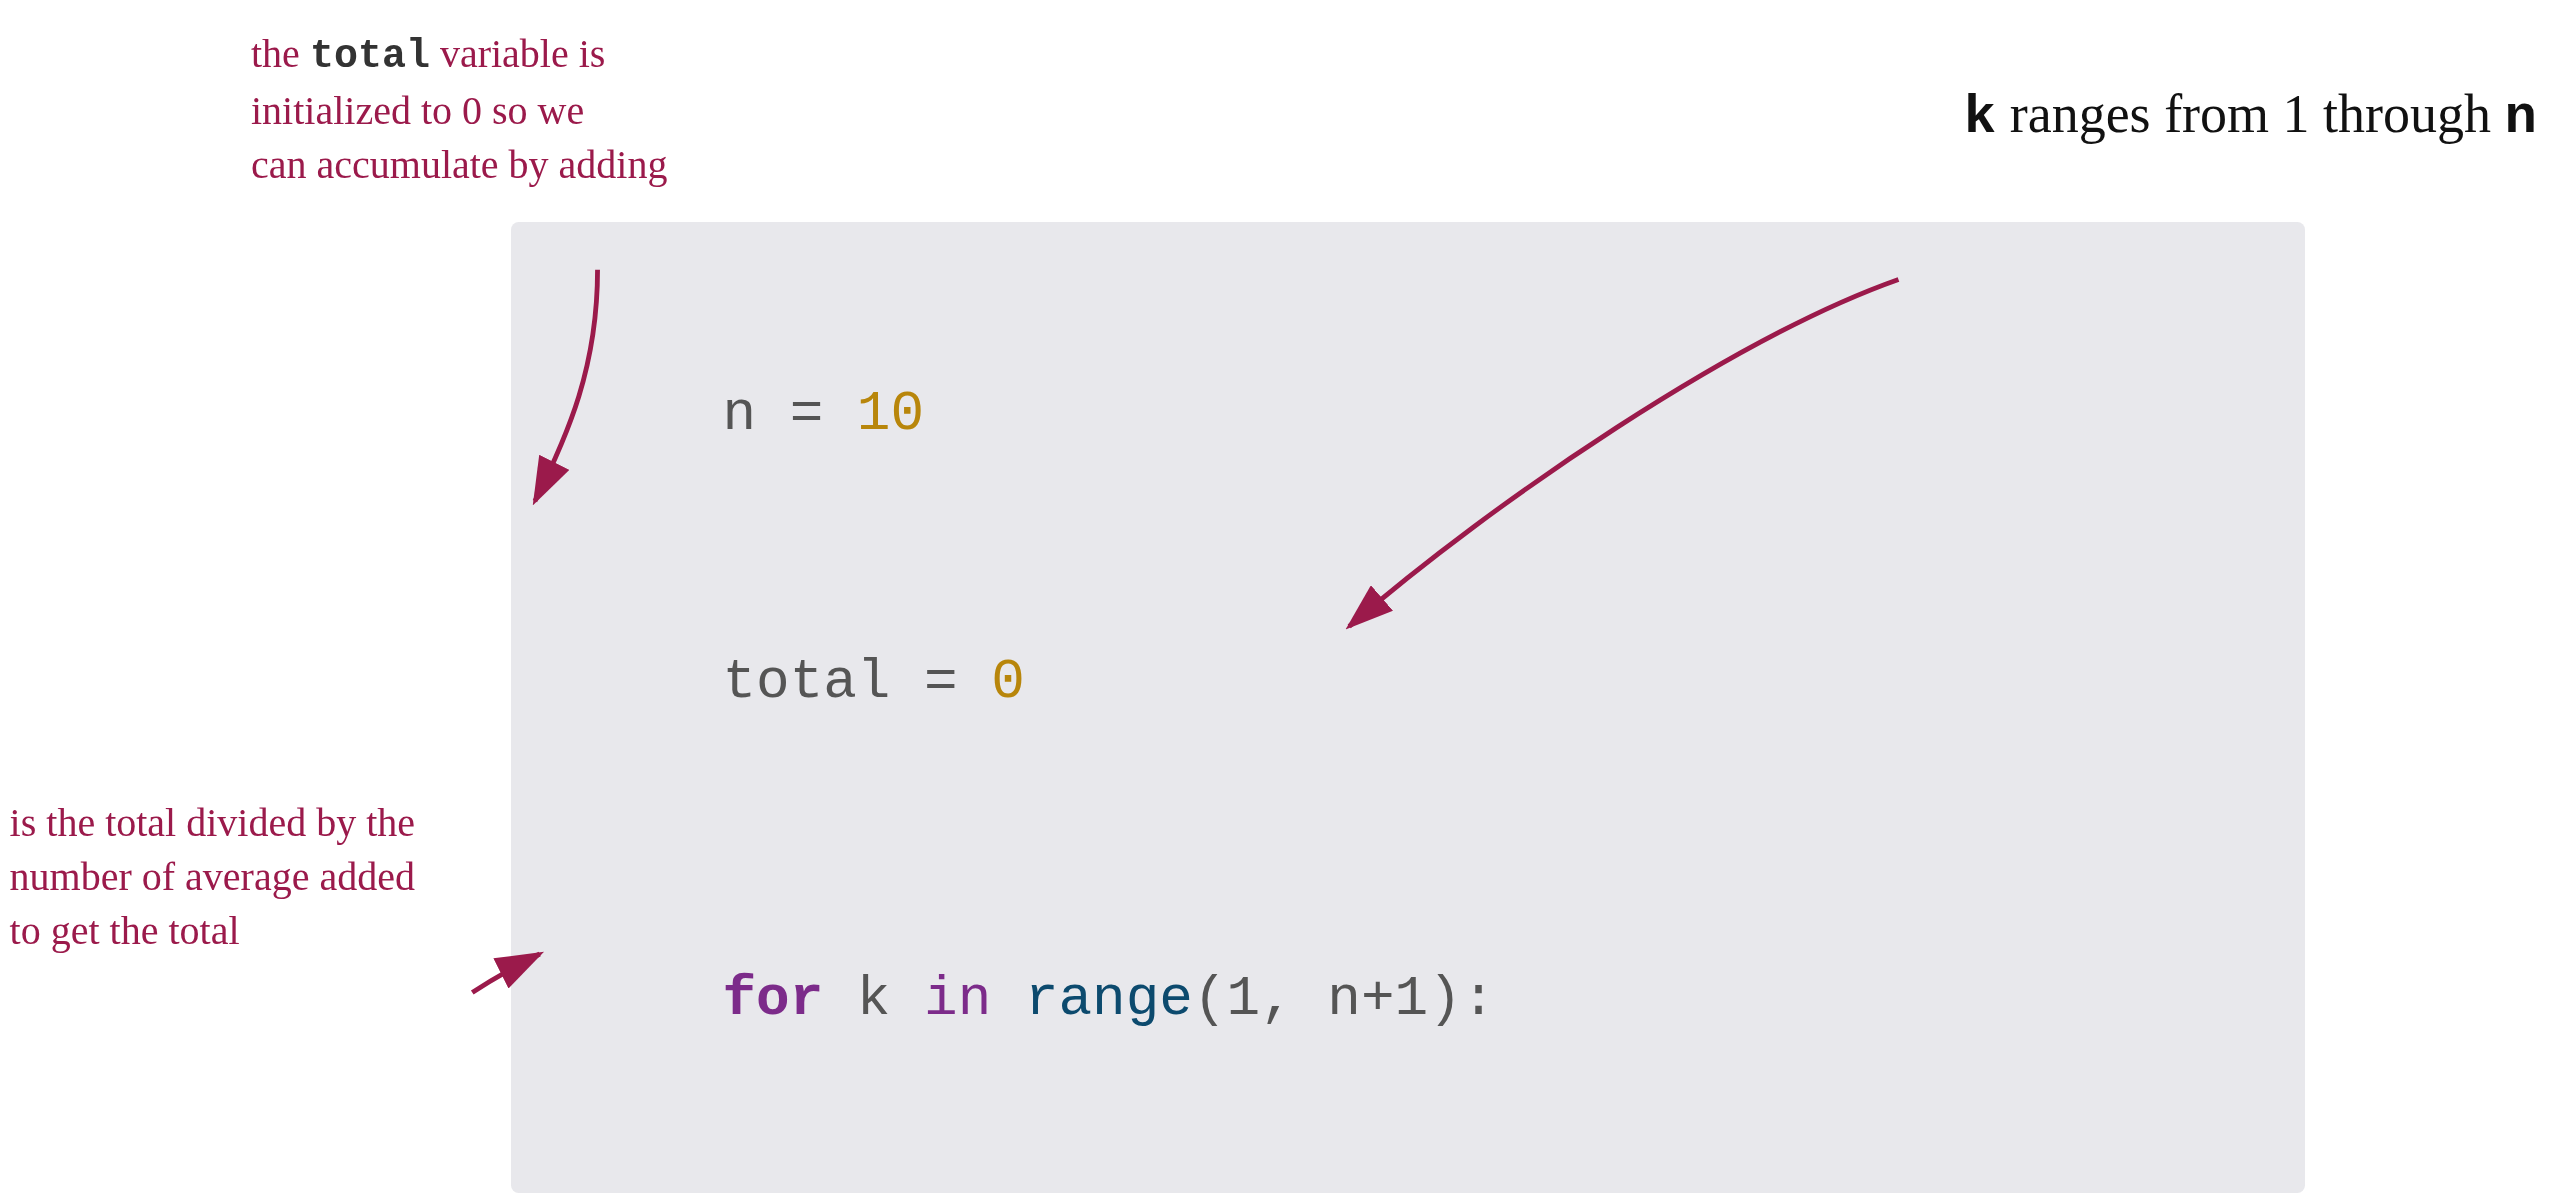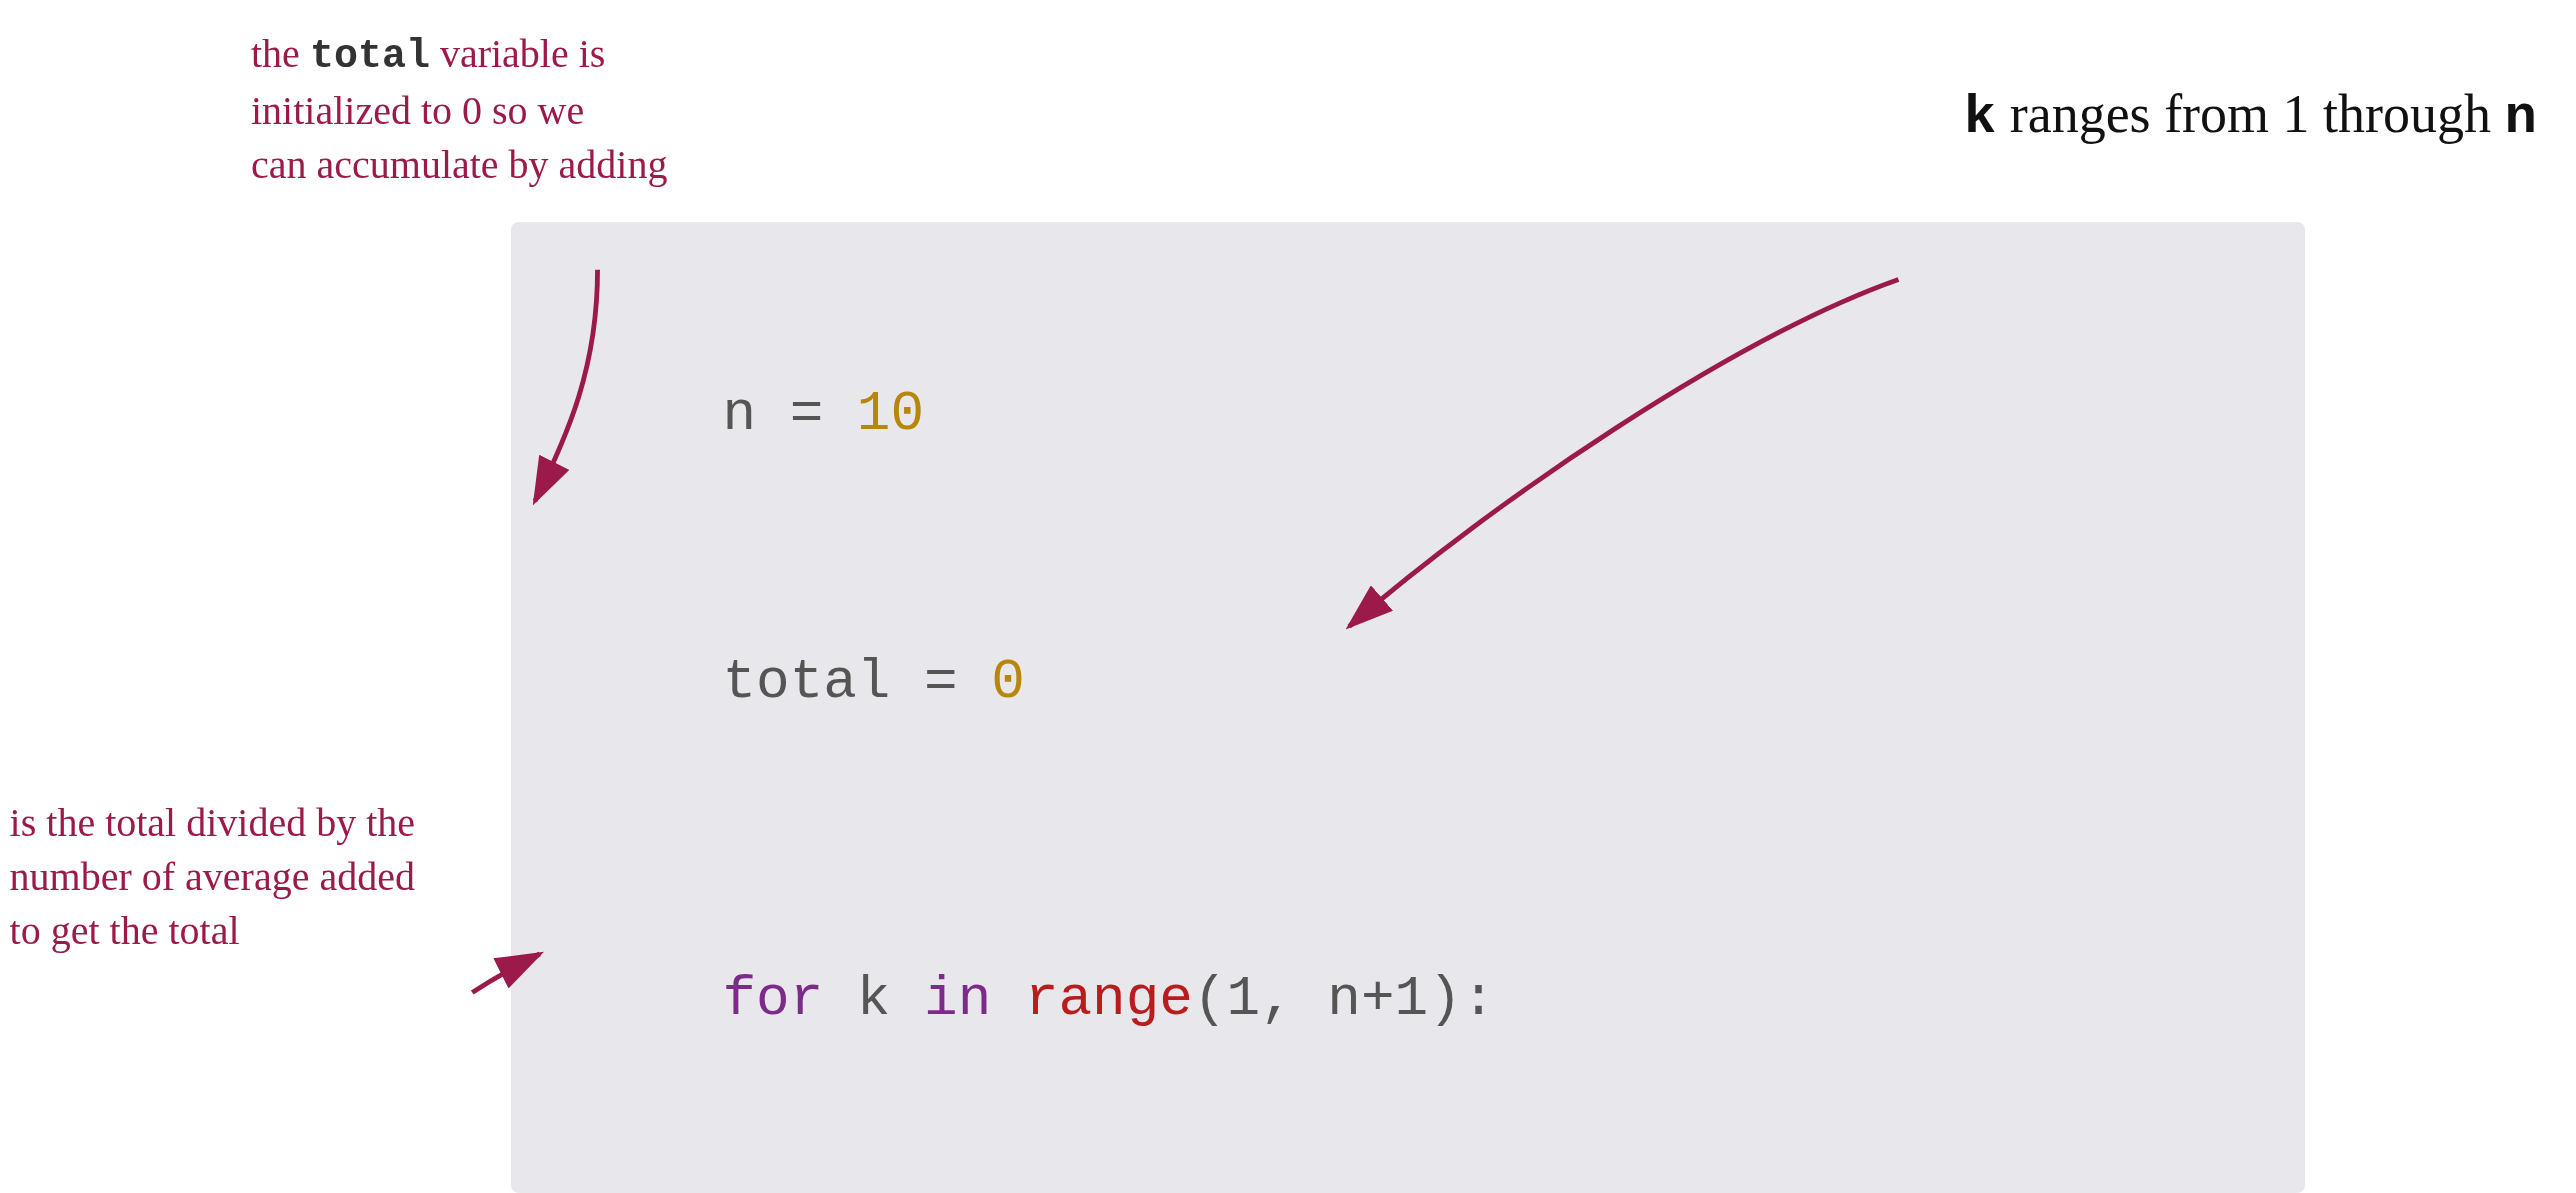--- a/index.html
+++ b/index.html
@@ -60,23 +60,23 @@
       line-height: 1.6;
       margin-bottom: 0px;
       white-space: pre;
     }
 
     .gap { height: 48px; }
 
     
     .c-gray { color: #555; }
     .c-number { color: #b8860b; }
-    .c-keyword-for { color: #7c2b8a; font-weight: normal; }
+    .c-keyword-for { color: #7c2b8a; font-weight: bold; }
     .c-keyword-in { color: #7c2b8a; font-weight: normal; }
-    .c-func { color: #b91c1c; }
+    .c-func { color: #0c4a6e; }
 
     
     .arrows-svg {
       position: absolute;
       top: 0;
       left: 0;
       width: 2576px;
       height: 1193px;
       pointer-events: none;
     }

